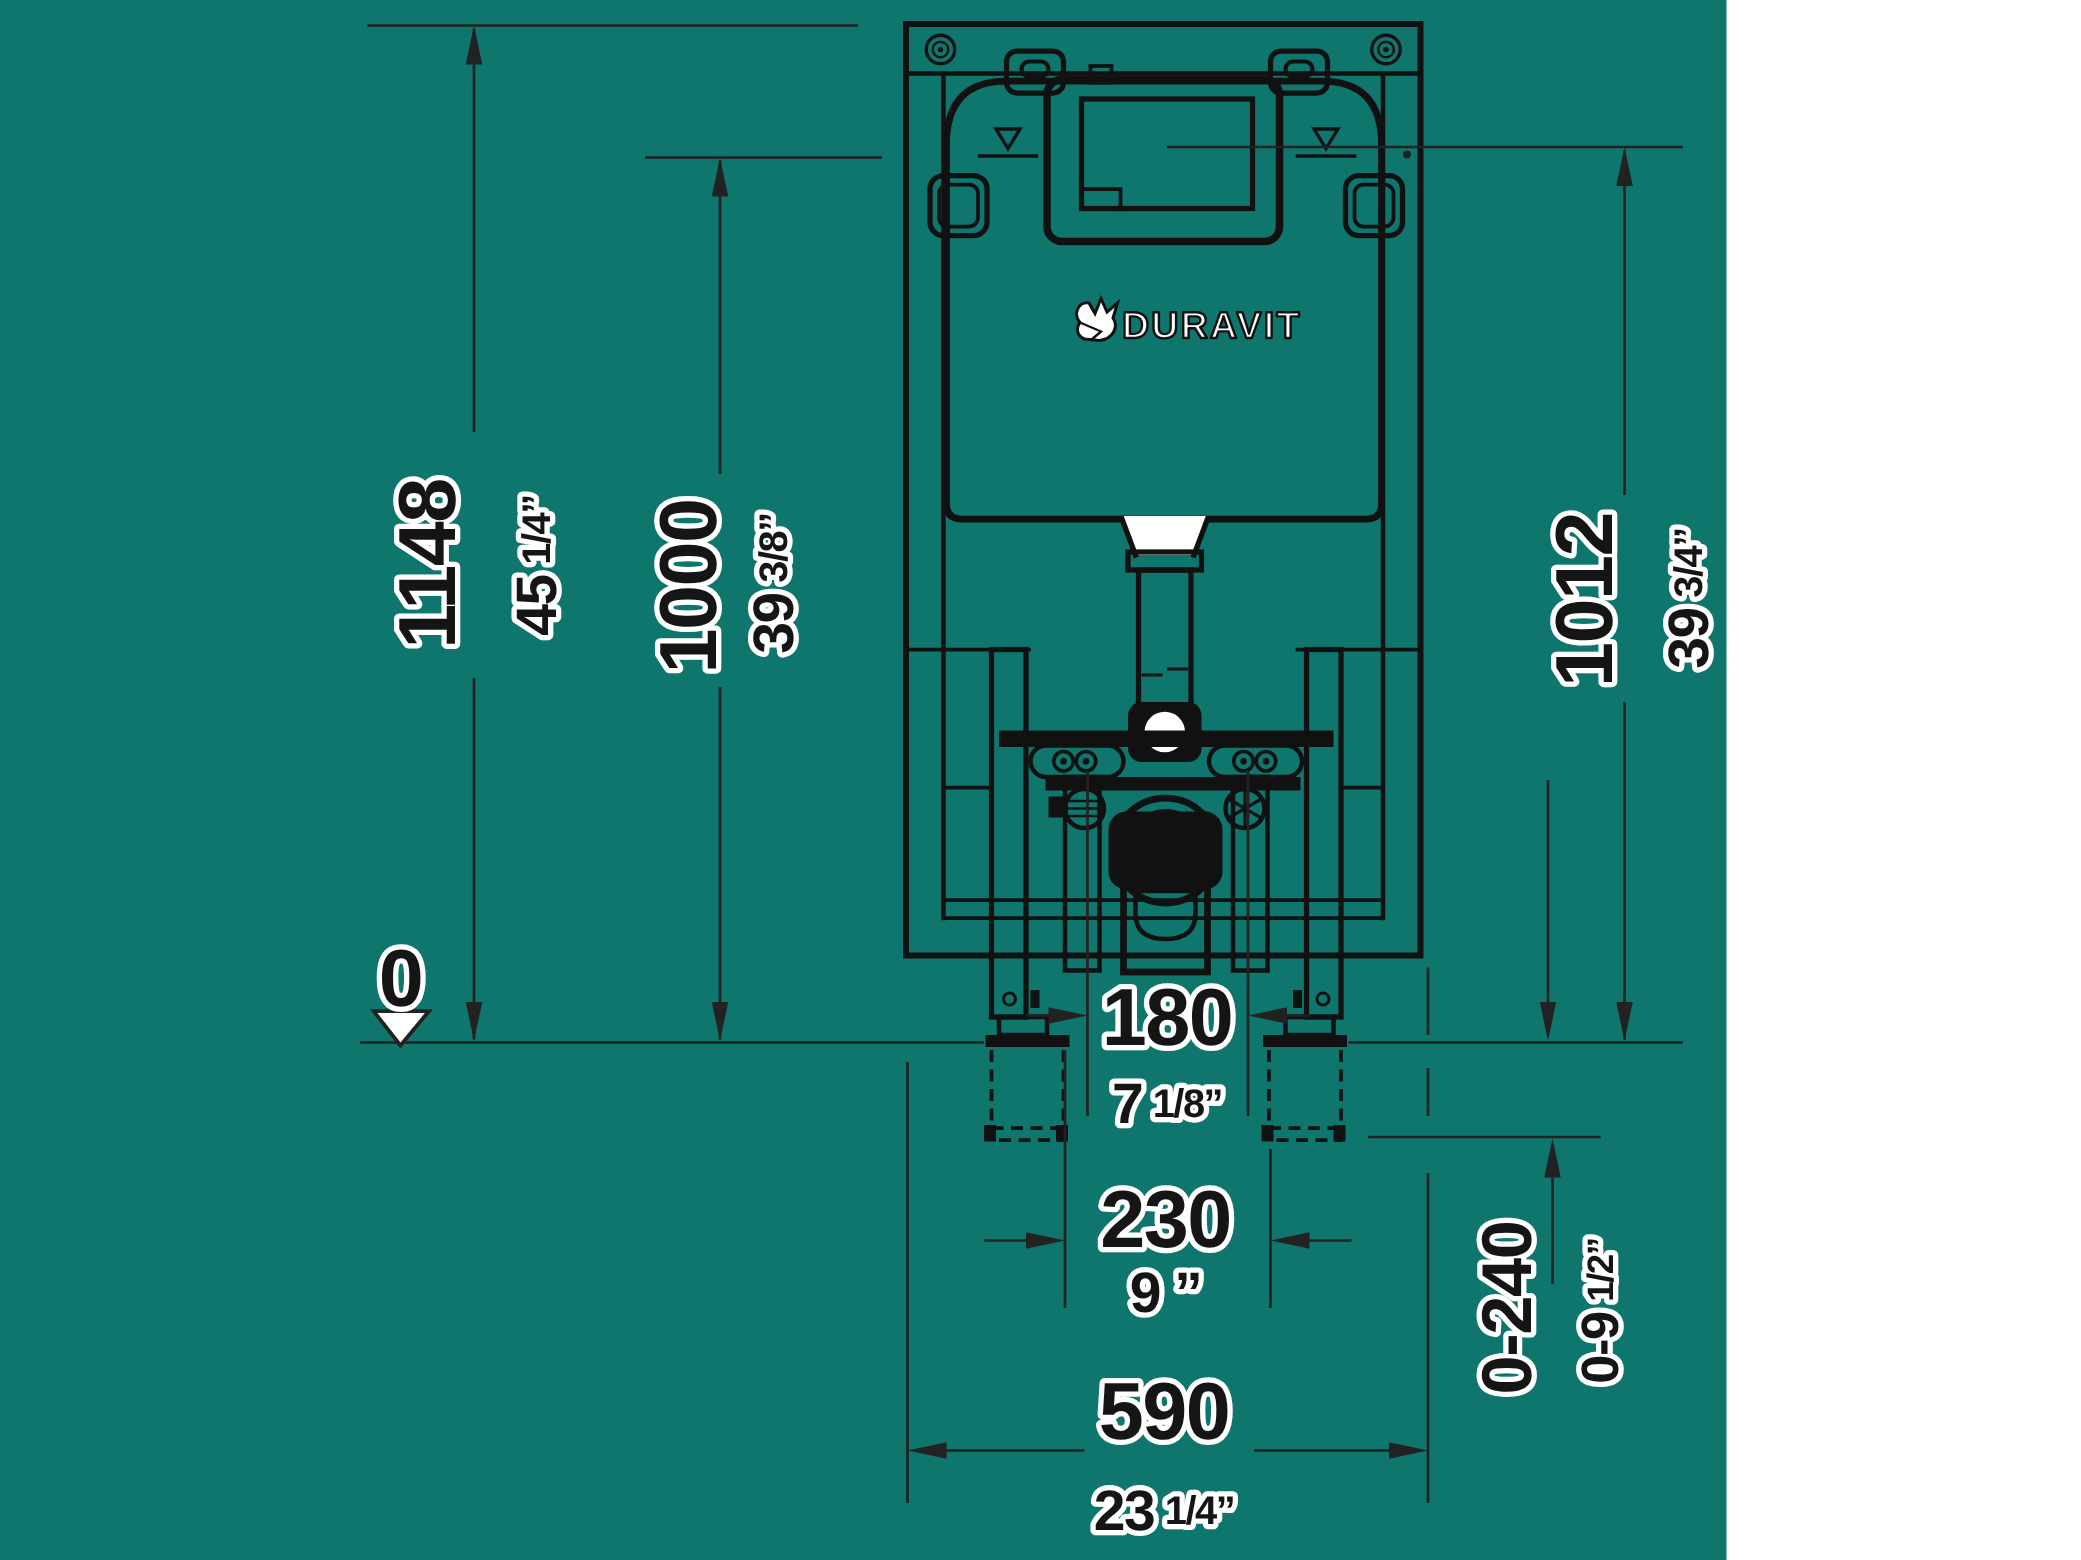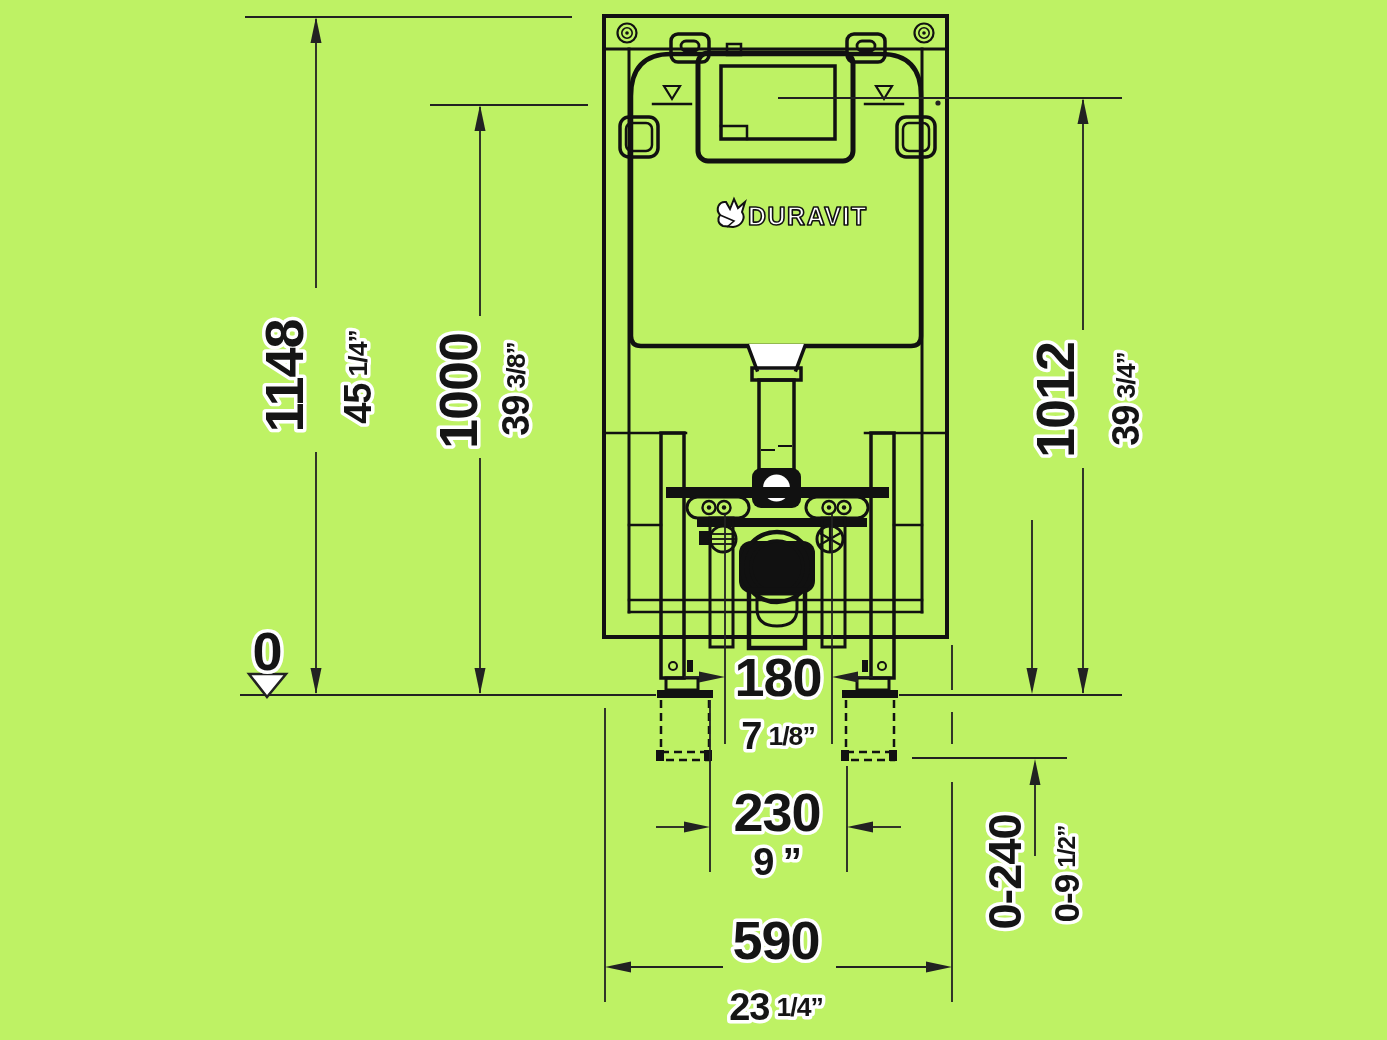--- a/index.html
+++ b/index.html
@@ -1,16 +1,16 @@
 <!DOCTYPE html>
 <html><head>
 <meta charset="utf-8">
 <style>
   html,body{margin:0;padding:0;background:#fff;}
-  .stage{position:relative;width:1387px;height:1040px;background:#bef264;overflow:hidden;
+  .stage{position:relative;width:1151px;height:1040px;background:#0f766e;overflow:hidden;
          font-family:"Liberation Sans","DejaVu Sans",sans-serif;}
   svg{position:absolute;left:0;top:0;}
   svg text{font-family:"Liberation Sans","DejaVu Sans",sans-serif;font-weight:bold;fill:#151515;
            paint-order:stroke;stroke:#ffffff;stroke-width:7px;stroke-linejoin:round;}
   .metric{font-size:54px;letter-spacing:-1px;}
   .imperial{font-size:38px;letter-spacing:-1px;}
   .metric-sm{font-size:47px;letter-spacing:-1px;}
   .imperial-sm{font-size:35px;letter-spacing:-1px;}
   .logo-text{font-size:25px;letter-spacing:1.5px;fill:#ffffff;stroke:#111;stroke-width:1.6px;paint-order:fill;}
   .struct{stroke:#111;fill:none;stroke-linecap:square;}

